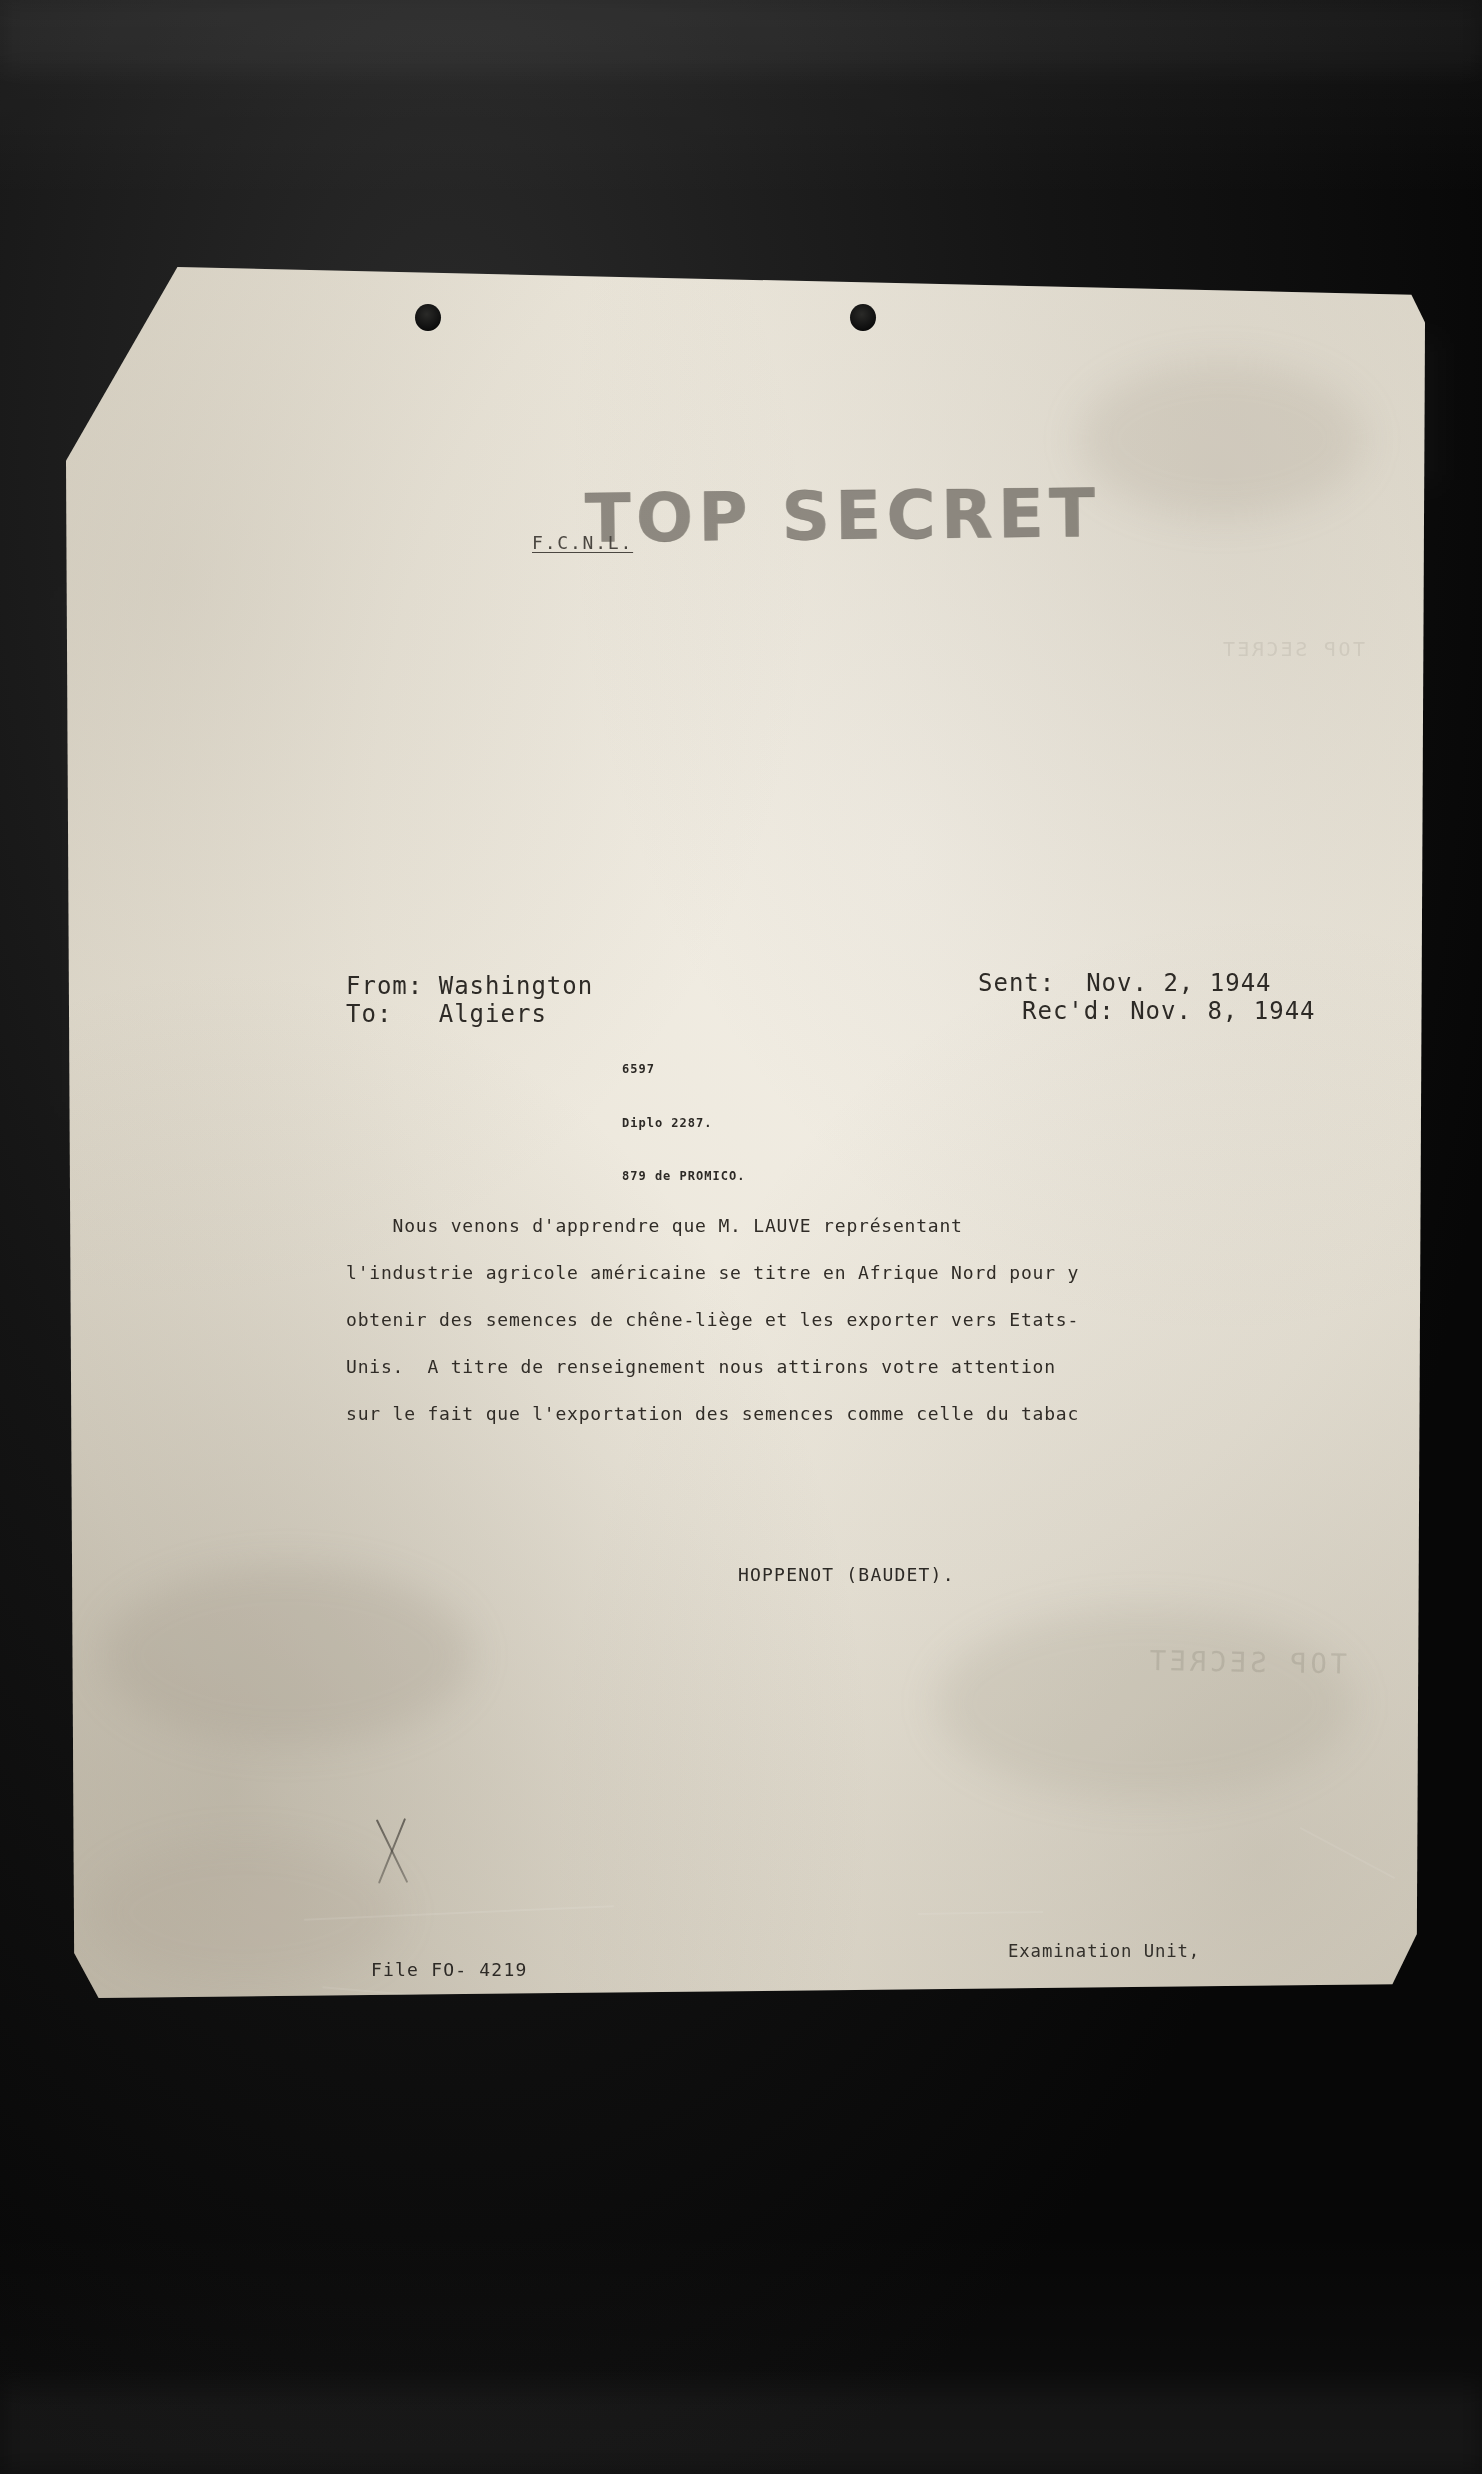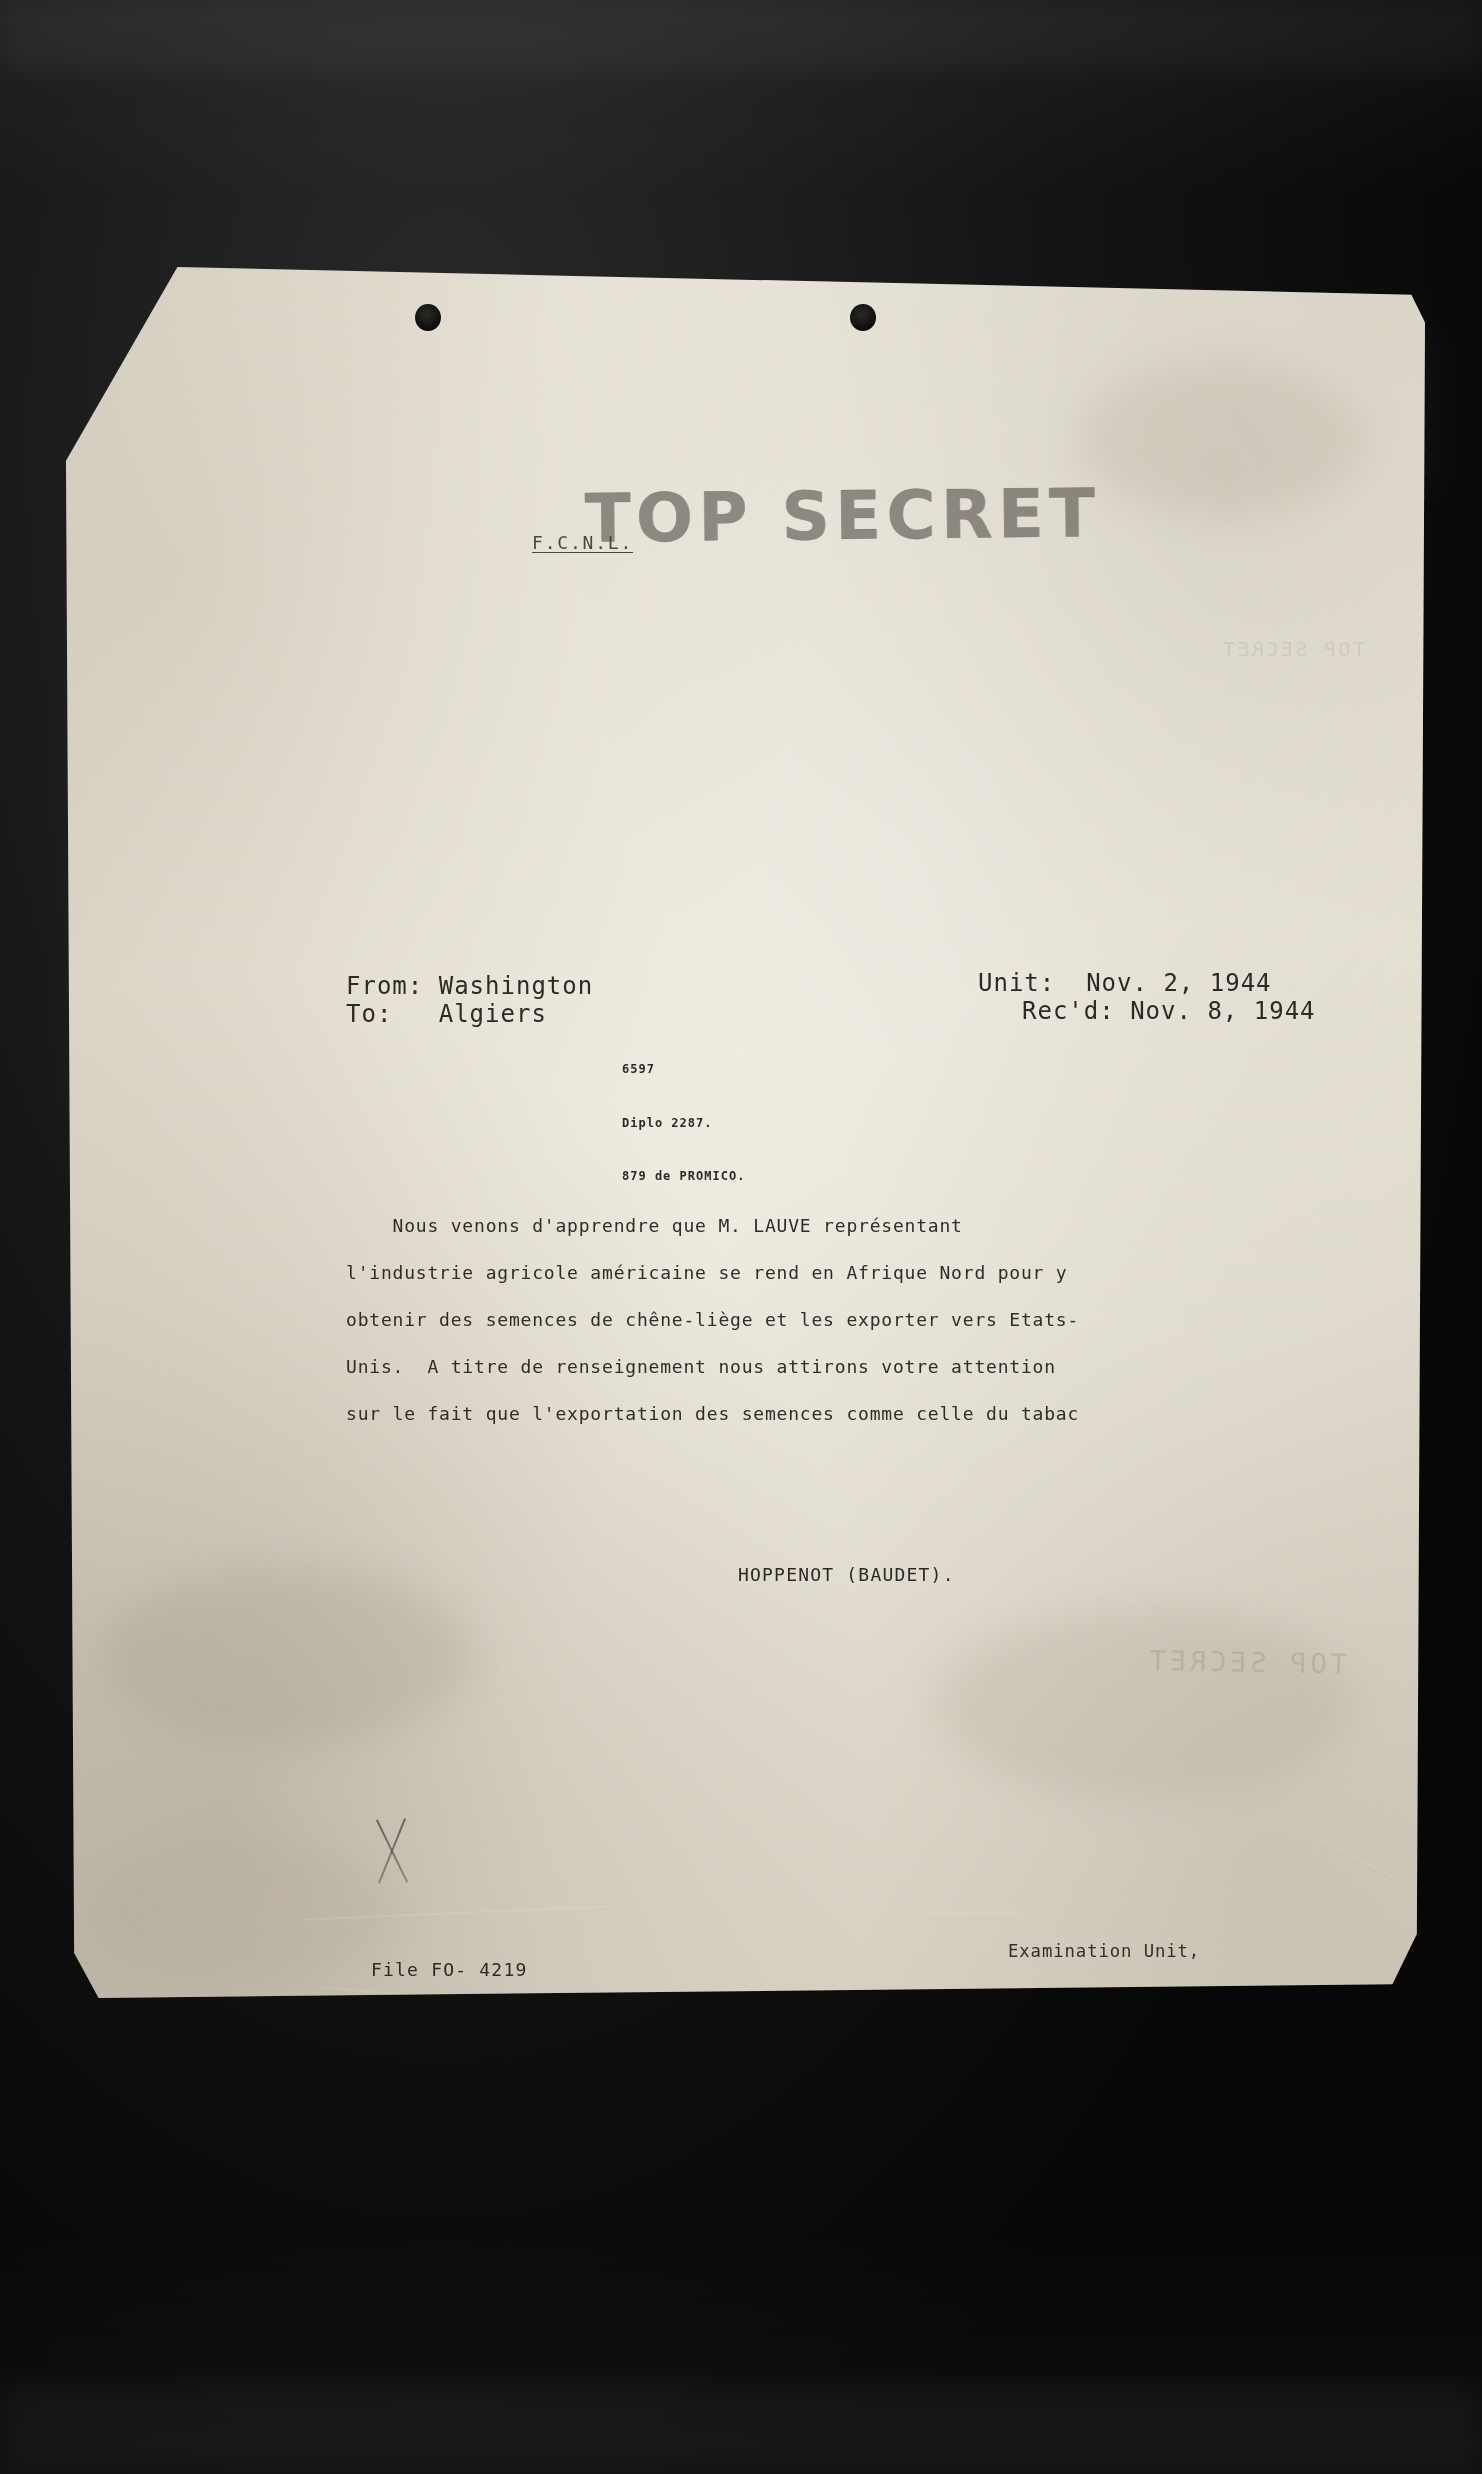--- a/index.html
+++ b/index.html
@@ -254,30 +254,30 @@
 
   <div id="hole-left" class="punch-hole"></div>
   <div id="hole-right" class="punch-hole"></div>
 
   <div id="topsecret-stamp">TOP SECRET</div>
   <div class="tx" id="stamp-fcnl">F.C.N.L.</div>
 
   <div class="tx hdr" id="from-line"><span>From:</span> <span>Washington</span></div>
   <div class="tx hdr" id="to-line"><span>To:</span>&nbsp;&nbsp; <span>Algiers</span></div>
 
-  <div class="tx hdr" id="sent-line"><span>Unit:</span>&nbsp; <span>Nov. 2, 1944</span></div>
+  <div class="tx hdr" id="sent-line"><span>Sent:</span>&nbsp; <span>Nov. 2, 1944</span></div>
   <div class="tx hdr" id="recd-line"><span>Rec'd:</span> <span>Nov. 8, 1944</span></div>
 
   <div class="tx ref" id="ref-number">6597</div>
   <div class="tx ref" id="ref-diplo">Diplo 2287.</div>
   <div class="tx ref" id="ref-promico">879 de PROMICO.</div>
 
   <div id="body-block">
     <span class="ln">    Nous venons d'apprendre que M. LAUVE représentant</span>
-    <span class="ln">l'industrie agricole américaine se rend en Afrique Nord pour y</span>
+    <span class="ln">l'industrie agricole américaine se titre en Afrique Nord pour y</span>
     <span class="ln">obtenir des semences de chêne-liège et les exporter vers Etats-</span>
     <span class="ln">Unis.  A titre de renseignement nous attirons votre attention</span>
     <span class="ln">sur le fait que l'exportation des semences comme celle du tabac</span>
   </div>
 
   <div class="tx" id="signature">HOPPENOT (BAUDET).</div>
 
   <div id="pencil-x">
     <span class="a"></span>
     <span class="b"></span>

